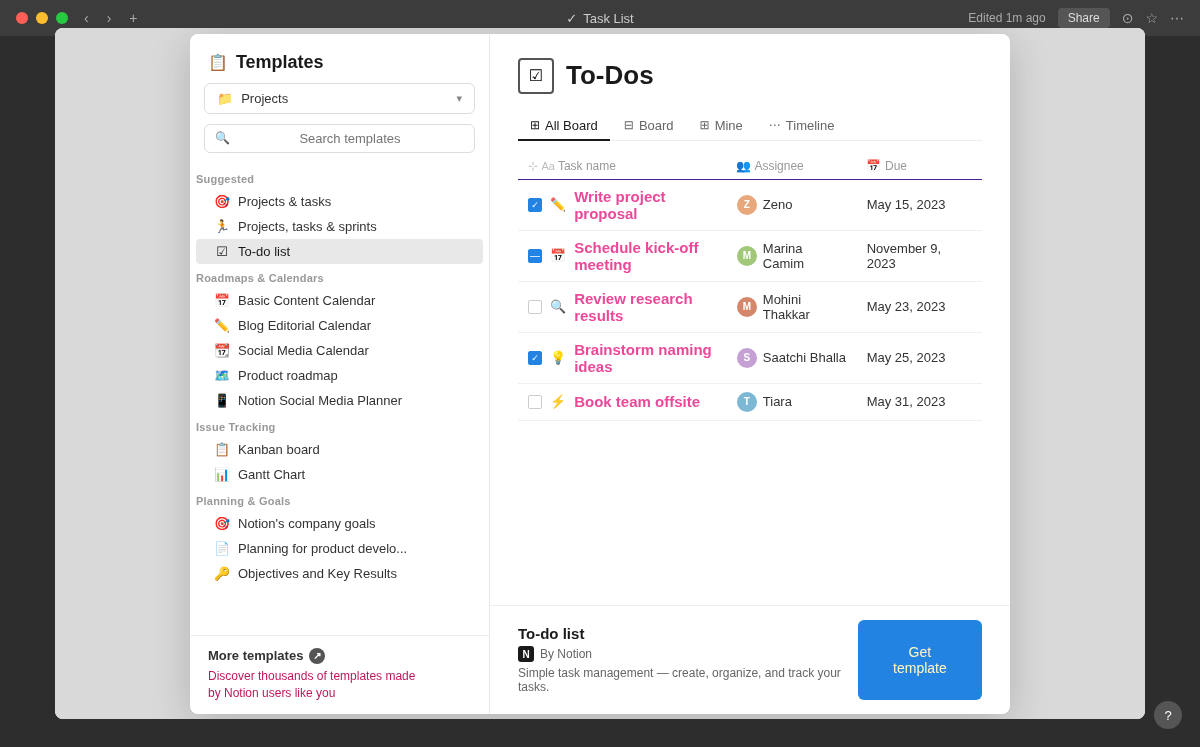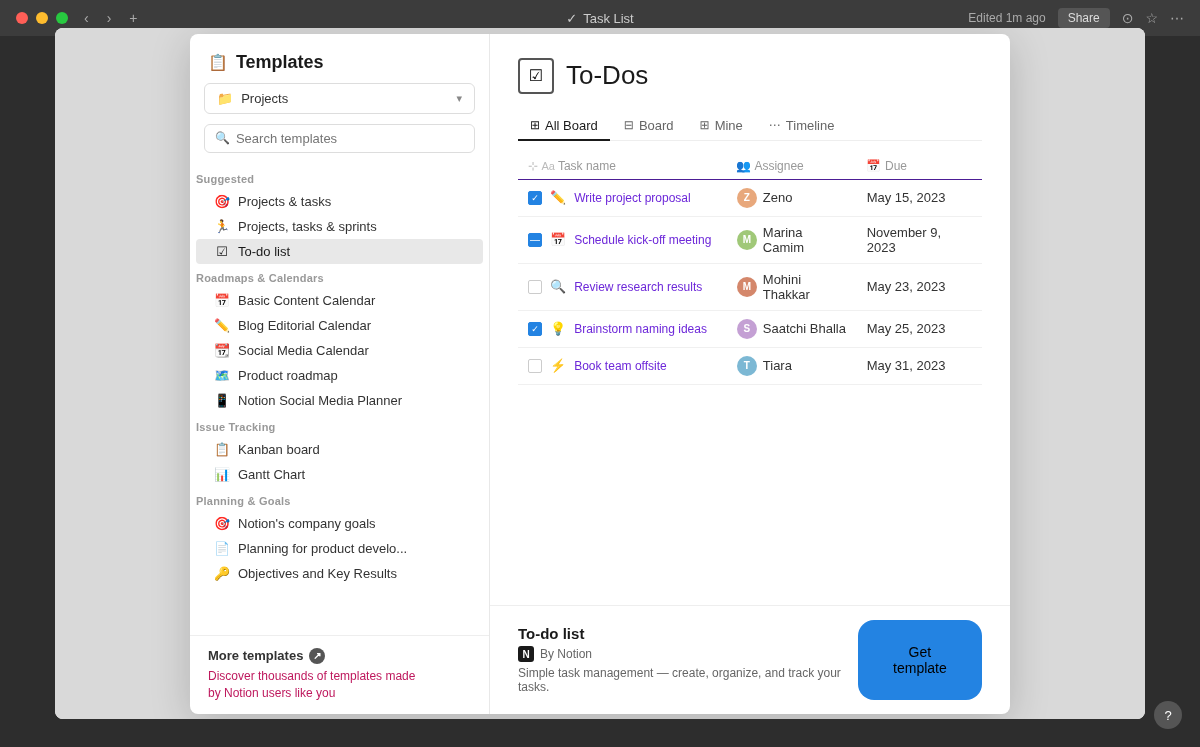--- a/index.html
+++ b/index.html
@@ -171,20 +171,21 @@
       gap: 6px;
     }
     .search-icon { color: #999; font-size: 12px; }
     .search-input {
       border: none;
       outline: none;
       font-size: 13px;
       color: #333;
       width: 100%;
       background: transparent;
+      text-align: center;
     }
 
     
     .sidebar-nav {
       flex: 1;
       overflow-y: auto;
       padding-bottom: 10px;
     }
     .nav-section-label {
       font-size: 11px;
@@ -269,21 +270,21 @@
       width: 36px; height: 36px;
       border: 2px solid #555;
       border-radius: 4px;
       display: flex;
       align-items: center;
       justify-content: center;
       font-size: 16px;
     }
     .preview-title {
       font-size: 26px;
-      font-weight: 400;
+      font-weight: 700;
       color: #1a1a1a;
     }
 
     
     .tabs-row {
       display: flex;
       align-items: center;
       gap: 2px;
       margin-bottom: 12px;
       border-bottom: 1px solid #eee;
@@ -350,21 +351,21 @@
       color: #fff;
       font-size: 9px;
     }
     .task-checkbox.partial {
       background: #2383e2;
       border-color: #2383e2;
       color: #fff;
       font-size: 10px;
     }
     .task-emoji { font-size: 13px; }
-    .task-text { font-size: 12px; color: #6d28d9; }
+    .task-text { font-size: 15px; color: #ec4899; font-weight: bold; }
     .assignee-cell {
       display: flex;
       align-items: center;
       gap: 6px;
       font-size: 13px;
     }
     .avatar {
       width: 20px; height: 20px;
       border-radius: 50%;
       font-size: 10px;
@@ -414,23 +415,23 @@
       color: #fff;
       font-size: 10px;
       font-weight: 700;
     }
     .bottom-desc {
       font-size: 12px;
       color: #666;
     }
     .get-template-btn {
       background: #2383e2;
-      color: #000000;
+      color: #fef9c3;
       border: none;
-      border-radius: 16px;
+      border-radius: 6px;
       padding: 24px 24px;
       font-size: 14px;
       font-weight: 500;
       cursor: pointer;
     }
 
     
     .bg-page {
       position: absolute;
       top: 0; left: 0; right: 0; bottom: 0;

